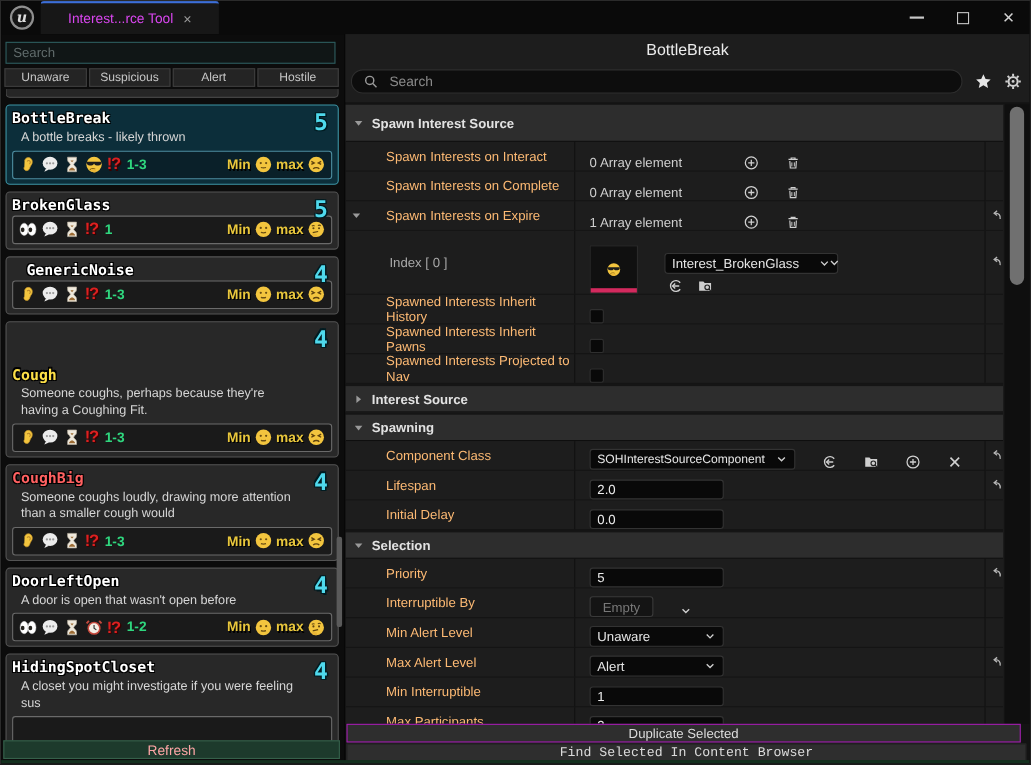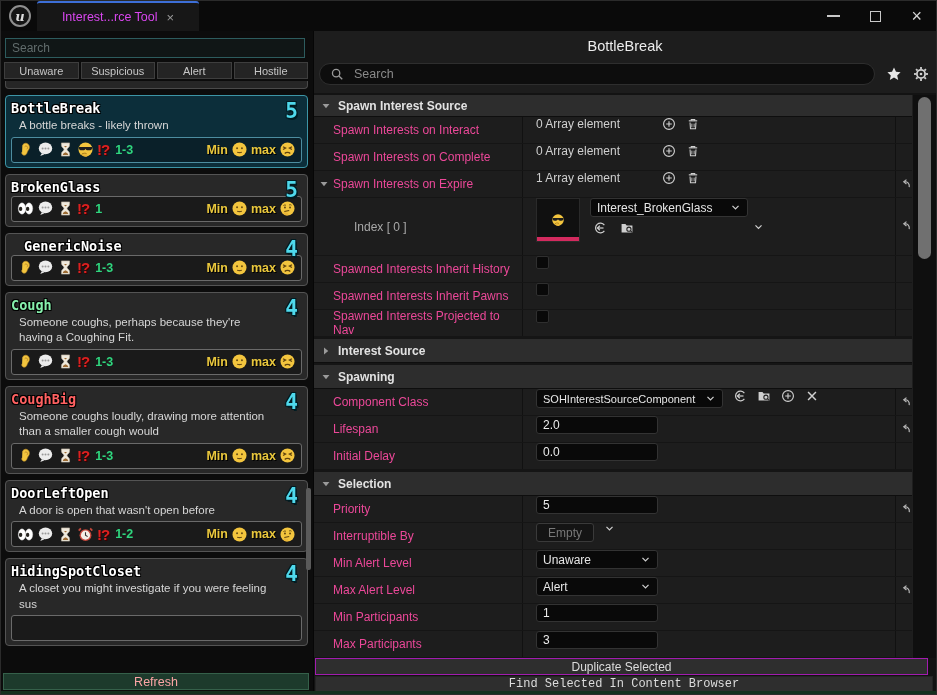--- a/index.html
+++ b/index.html
@@ -65,25 +65,25 @@
   .r-search-row { display:flex; align-items:center; padding:0 7px 0 5px; gap:11px; height:26px; }
   .r-search { flex:1; height:22px; background:#0d0d0d; border:1px solid #2e2e2e; border-radius:12px;
     display:flex; align-items:center; gap:8px; padding:0 10px; }
   .r-search input { flex:1; background:transparent; border:none; outline:none; color:#cfcfcf;
     font-size:12.5px; font-family:inherit; }
   .r-search input::placeholder { color:#8a8a8a; }
   .pgrid { position:absolute; left:0; top:64px; width:600px; height:563px; overflow:hidden; background:#151515; }
   .prow { display:flex; align-items:stretch; height:27px; background:#1d1d1d; border-bottom:1px solid #151515;
     position:relative; }
   .p-label { width:209px; min-width:209px; border-right:1px solid #111; display:flex; align-items:center;
-    padding-left:19px; color:#ec4899; font-size:12px; }
-  .p-value { flex:1; display:flex; align-items:flex-start; padding-left:13px; gap:10px; position:relative; }
+    padding-left:37px; color:#fdba74; font-size:12px; }
+  .p-value { flex:1; display:flex; align-items:flex-end; padding-left:13px; gap:24px; position:relative; }
   .p-reset { width:19px; min-width:19px; border-left:1px solid #111; display:flex; align-items:center;
     justify-content:center; }
-  .psection { display:flex; align-items:center; gap:7px; height:22px; background:#2d2d2d;
+  .psection { display:flex; align-items:center; gap:7px; height:34px; background:#2d2d2d;
     border-bottom:1px solid #0e0e0e; padding-left:7px; color:#e2e2e2; font-weight:bold; font-size:12px; }
   .psection.gap { margin-top:2px; height:24px; }
   .row-expander { position:absolute; left:5px; top:50%; transform:translateY(-50%); }
   .index-row { height:58px; }
   .index-row .p-label { padding-left:40px; color:#a8a8a8; }
   .thumb { width:44px; height:44px; background:#101010; border:1px solid #2a2a2a; position:relative;
     display:flex; align-items:center; justify-content:center; }
   .thumb svg { width:36px; height:36px; }
   .thumb-underline { position:absolute; left:0; right:0; bottom:0; height:4px; background:#d32a5e; }
   .asset-col { display:flex; flex-direction:column; gap:4px; }
@@ -299,21 +299,21 @@
           <span class="emo">
             <svg viewBox="0 0 16 16">
               <circle cx="8" cy="8" r="6.6" fill="#f3c53e"></circle>
               <path d="M3.8 5.4l2.4 1.3-2.4 1.3M12.2 5.4L9.8 6.7l2.4 1.3" fill="none" stroke="#5f430e" stroke-width="1.2"></path>
               <path d="M5.4 11.8c1.2-1.4 4-1.4 5.2 0" fill="none" stroke="#5f430e" stroke-width="1.2"></path>
             </svg>
           </span>
         </div>
       </div>
       <div class="card">
-        <div class="card-title" style="color: #86efac;">Cough</div>
+        <div class="card-title" style="color: #fde047; margin-top: 36px;">Cough</div>
         <div class="card-priority">4</div>
         <div class="card-desc">Someone coughs, perhaps because they're having a Coughing Fit.</div>
         <div class="icon-row">
           <span class="emo">
             <svg viewBox="0 0 16 16">
               <path d="M5 5.2C5.2 2.6 7.6 1.6 9.4 2.3c2 .8 2.7 3 2 5-.5 1.4-1.6 2-1.9 3.6-.3 1.9-2.2 2.9-3.7 2.2-1.3-.6-1.7-2-1-3" fill="#f3c53e" stroke="#c1922b" stroke-width=".6"></path>
               <path d="M7.2 5.4c.6-1 2-1 2.6.1.4.8 0 1.6-.6 2.2" fill="none" stroke="#b9882a" stroke-width=".9"></path>
             </svg>
           </span>
           <span class="emo">
@@ -844,21 +844,21 @@
         <i class="ci rst">
             <svg viewBox="0 0 16 16">
               <path d="M12.6 11.2c.6-4.2-1.6-6.9-6.2-6.6" fill="none" stroke="#b5b5b5" stroke-width="1.5"></path>
               <path d="M9.2 2L5.9 4.7l3.3 2.6" fill="none" stroke="#b5b5b5" stroke-width="1.5"></path>
             </svg>
           </i>
       </div>
     </div>
 
     <div class="prow">
-      <div class="p-label">Min Participants</div>
+      <div class="p-label">Min Interruptible</div>
       <div class="p-value">
         <input class="pinput" value="1" style="">
       </div>
       <div class="p-reset"></div>
     </div>
 
     <div class="prow">
       <div class="p-label">Max Participants</div>
       <div class="p-value">
         <input class="pinput" value="3" style="">

